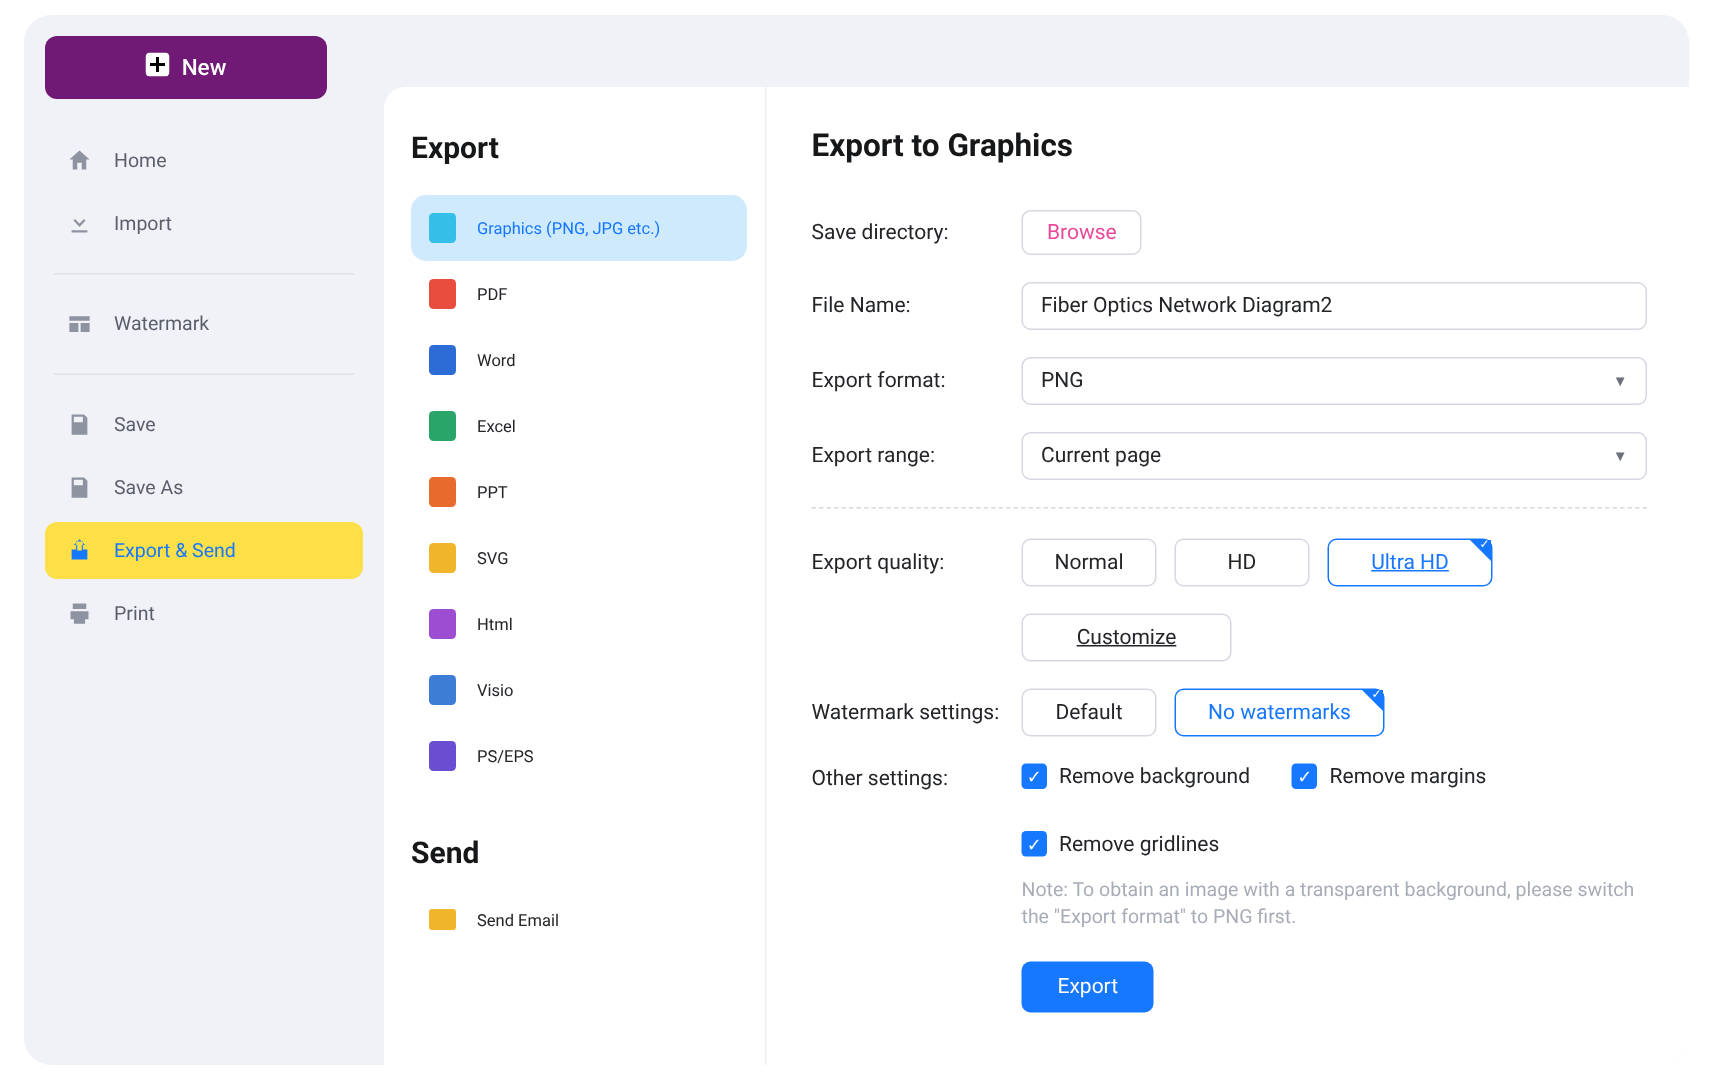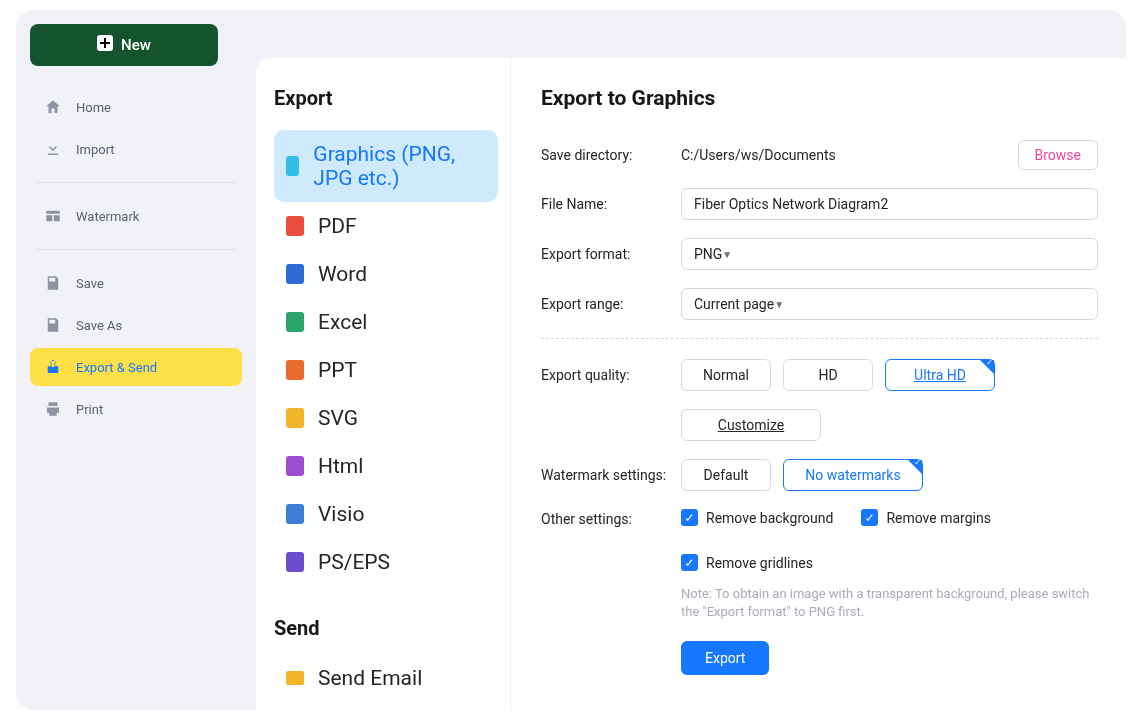--- a/index.html
+++ b/index.html
@@ -14,21 +14,21 @@
     overflow: hidden;
   }
   .sidebar {
     width: 240px;
     padding: 14px 14px 0 14px;
     display: flex;
     flex-direction: column;
     gap: 4px;
   }
   .new-btn {
-    background: #14532d;
+    background: #701a75;
     color: #fff;
     border: none;
     border-radius: 8px;
     height: 42px;
     display: flex;
     align-items: center;
     justify-content: center;
     gap: 8px;
     font-size: 15px;
     font-weight: 500;
@@ -66,21 +66,21 @@
     padding: 28px 12px 0 18px;
   }
   .export-col h2 { font-size: 20px; font-weight: 700; color: #161719; margin-bottom: 20px; }
   .export-item {
     display: flex;
     align-items: center;
     gap: 14px;
     padding: 12px 12px;
     border-radius: 10px;
     cursor: pointer;
-    font-size: 21px;
+    font-size: 11px;
     color: #232528;
   }
   .export-item.active {
     background: #cfeafd;
     color: #1677ff;
   }
   .file-icon { width: 18px; height: 20px; border-radius: 3px; position: relative; }
   .send-title { font-size: 20px; font-weight: 700; color: #161719; margin: 30px 0 14px 0; }
   .content {
     flex: 1;
@@ -109,20 +109,21 @@
     color: #232528;
   }
   .select {
     flex: 1;
     border: 1px solid #d5d8e0;
     border-radius: 6px;
     padding: 7px 12px;
     font-size: 14px;
     color: #232528;
     display: flex;
+    justify-content: space-between;
     align-items: center;
     cursor: pointer;
   }
   .caret { font-size: 10px; color: #6c717c; }
   .dashed-divider { border-top: 1px dashed #d5d8e0; margin: 10px 0 20px 0; }
   .toggle-btn {
     border: 1px solid #d5d8e0;
     background: #fff;
     border-radius: 6px;
     width: 90px;
@@ -309,21 +310,20 @@
         <span>Send Email</span>
       </div>
     </div>
 
     <div class="content">
       <h2>Export to Graphics</h2>
 
       <div class="row">
         <div class="row-label">Save directory:</div>
         <div class="row-body">
-          <div class="path-text">C:/Users/ws/Documents</div>
           <button class="btn">Browse</button>
         </div>
       </div>
 
       <div class="row">
         <div class="row-label">File Name:</div>
         <div class="row-body">
           <input class="text-input" value="Fiber Optics Network Diagram2" style="">
         </div>
       </div>

